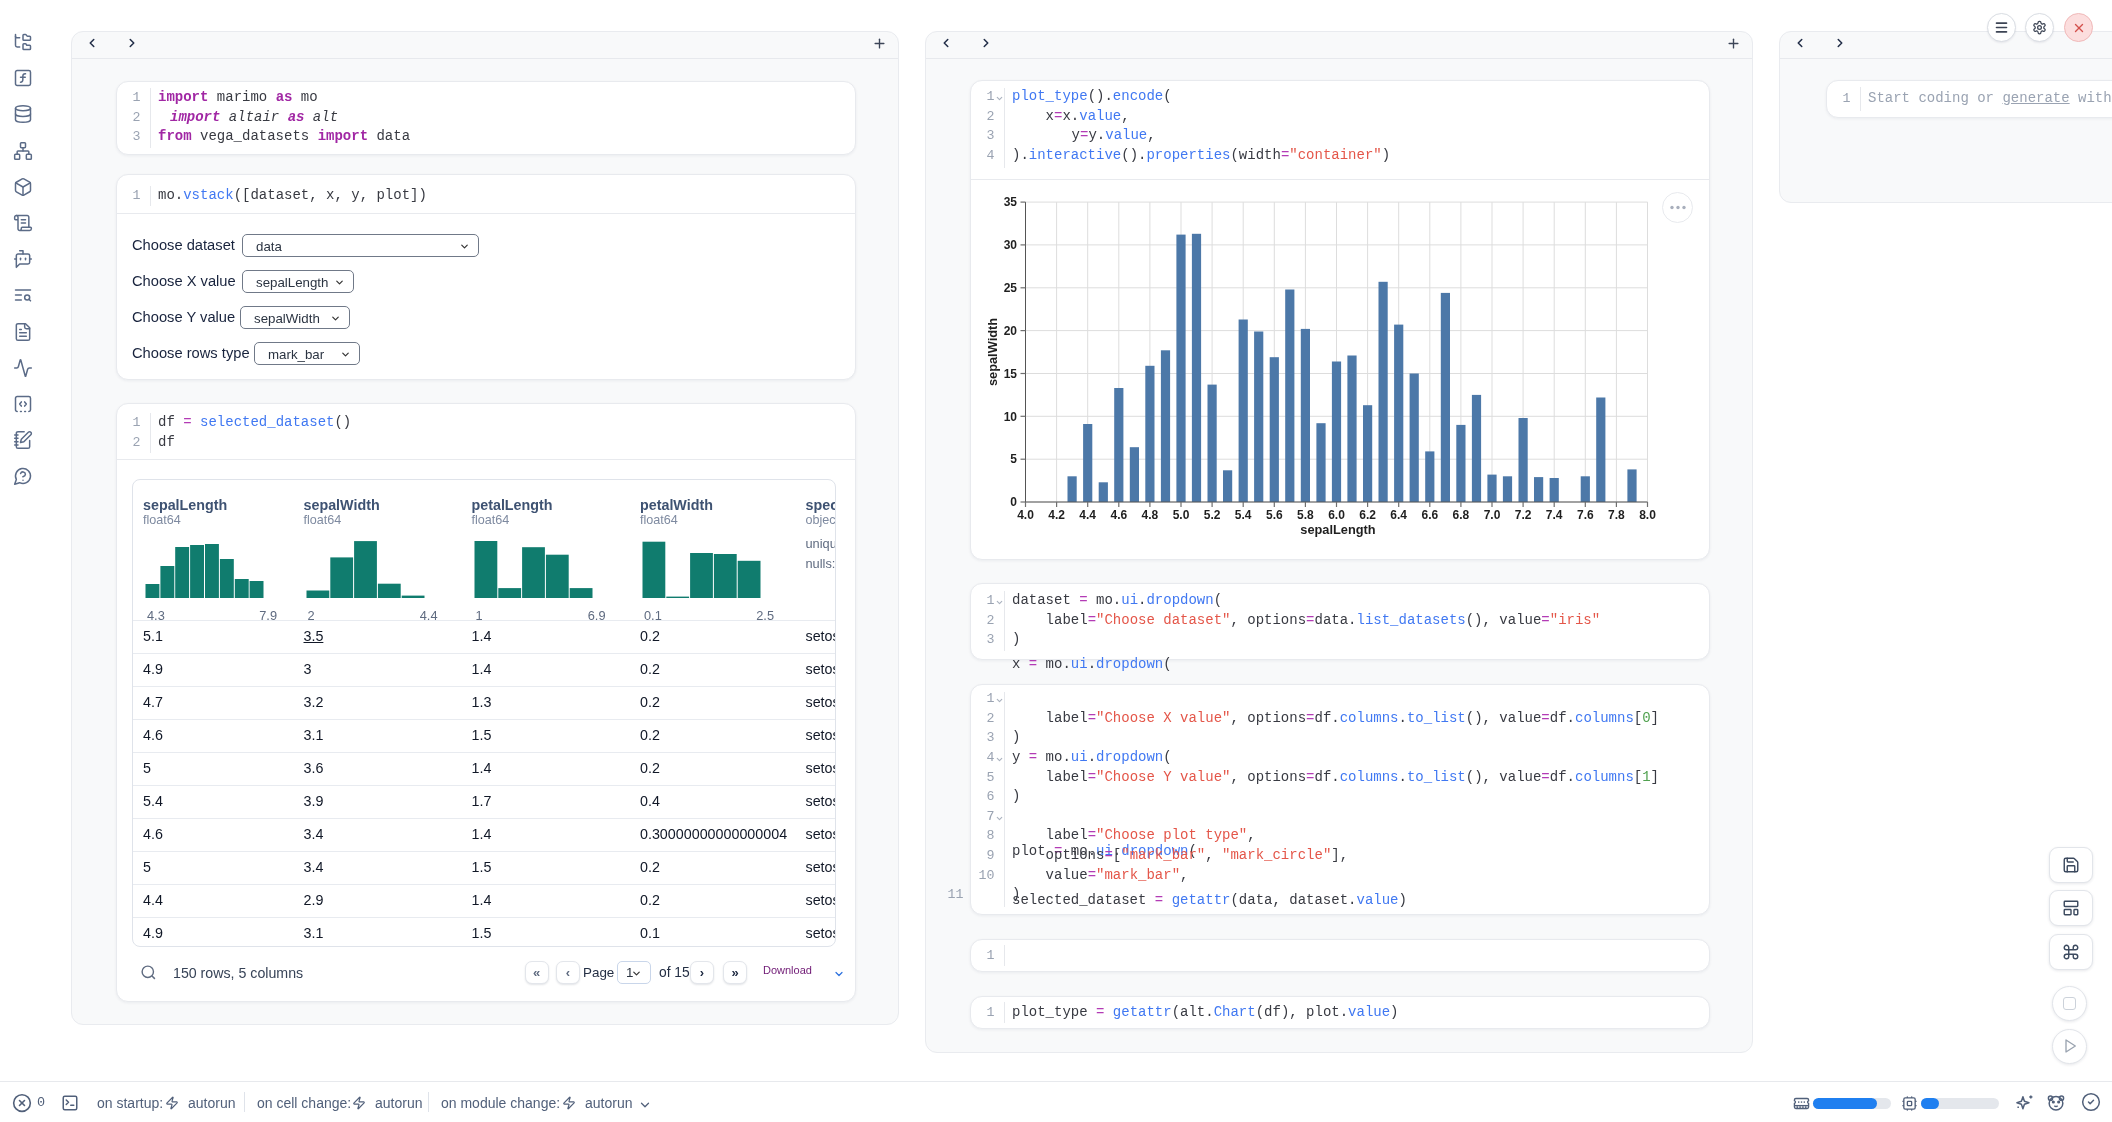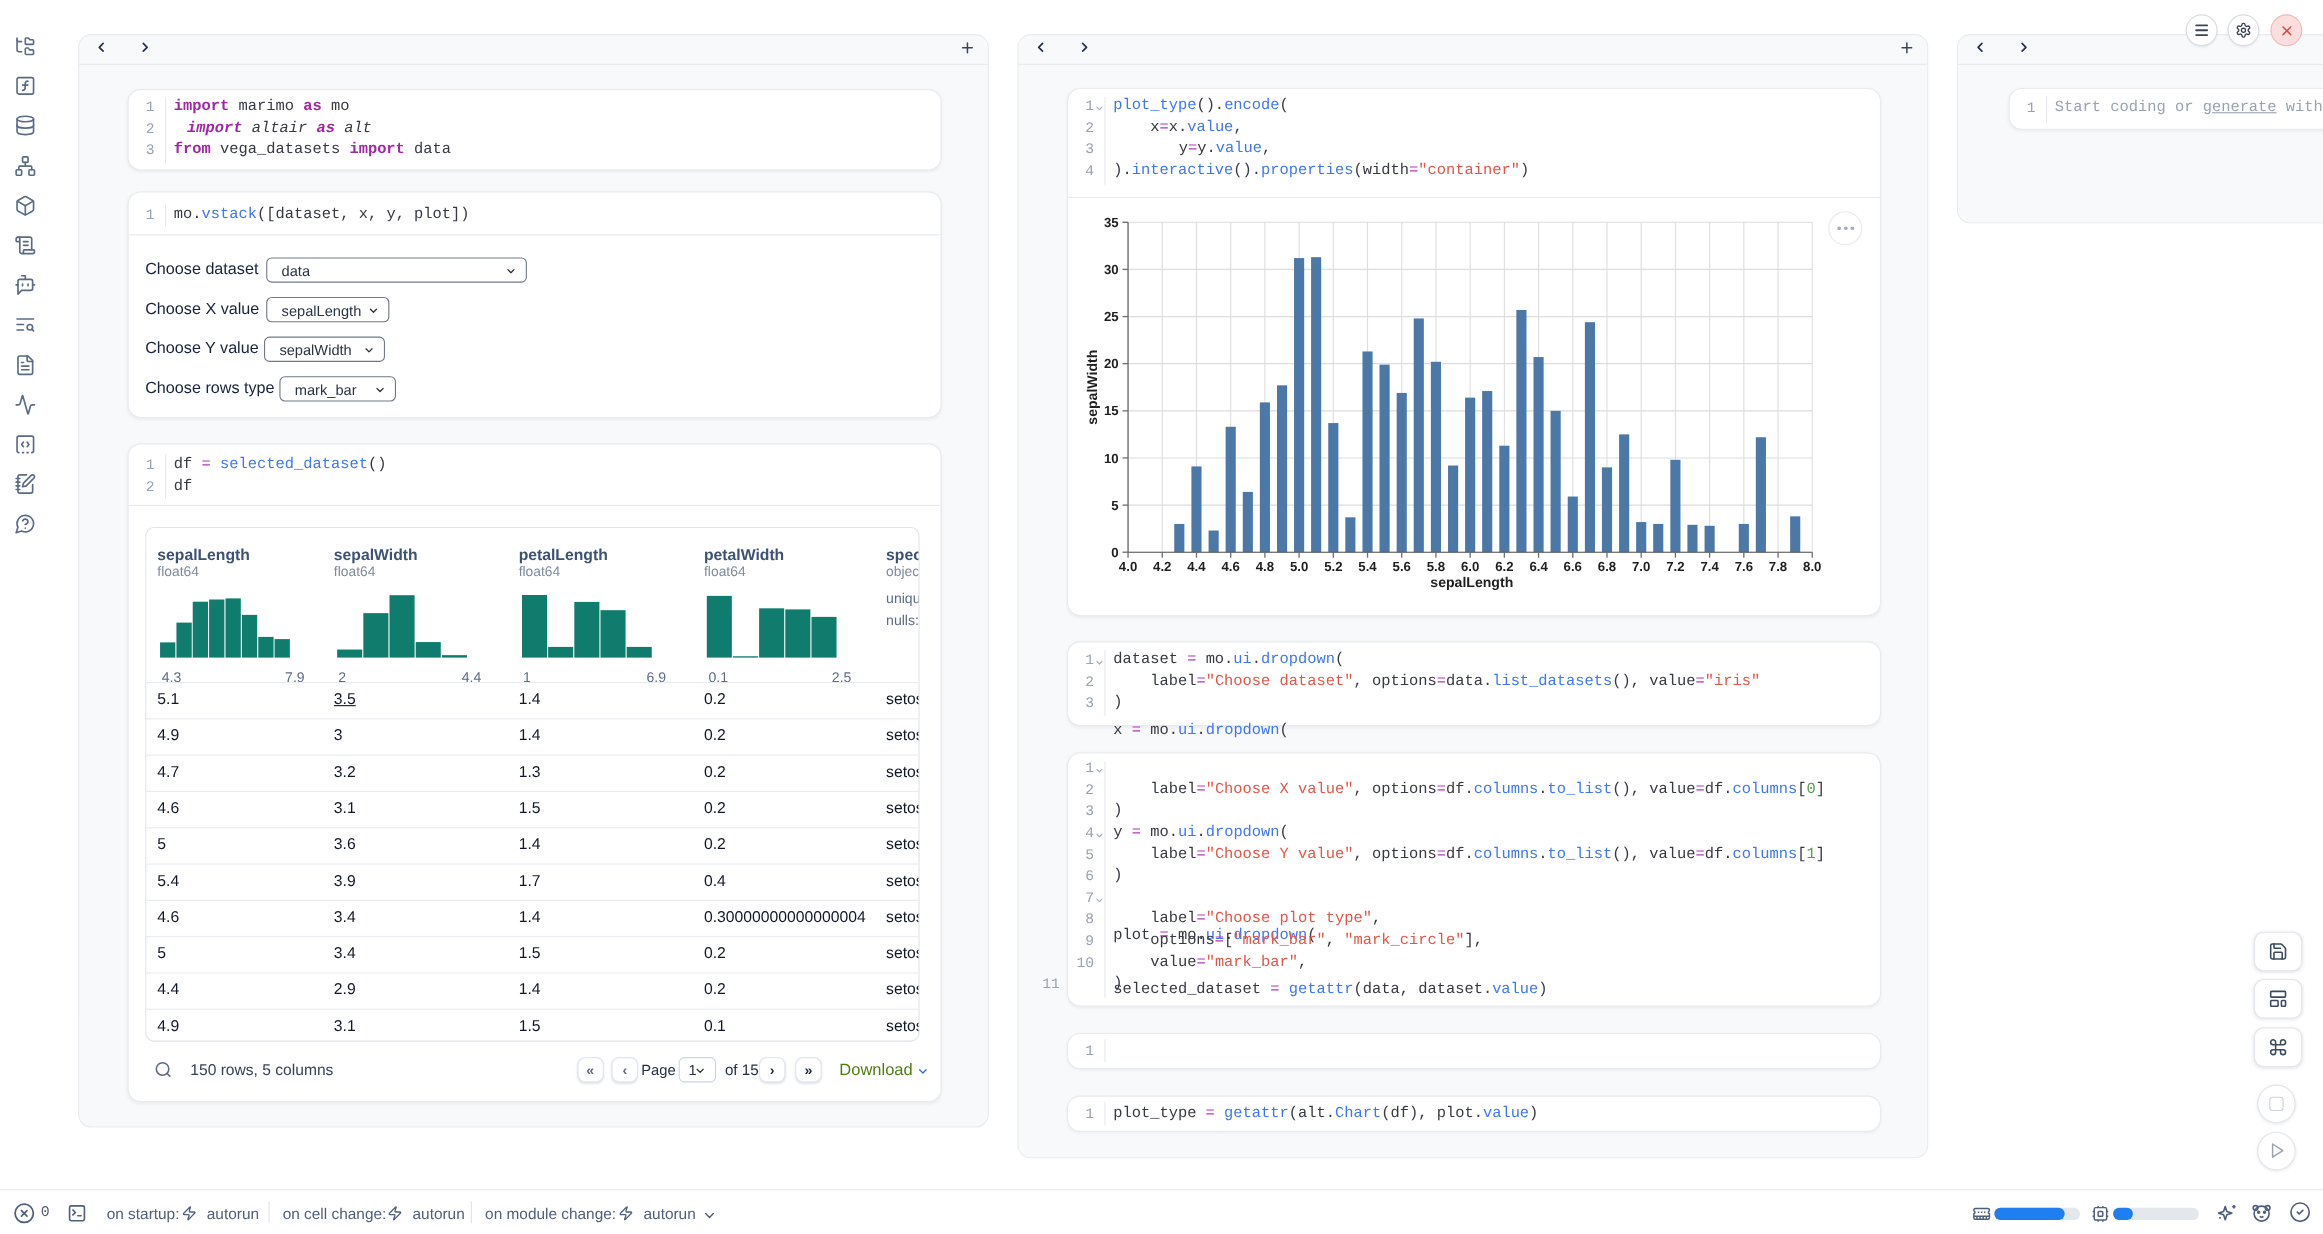--- a/index.html
+++ b/index.html
@@ -314,21 +314,21 @@
 <div style="position:absolute;left:583px;top:964.5px;font-size:13.4px;color:#242f44;">Page</div>
 <div class="sel" style="left:617px;top:960.5px;width:34px;height:23px;border-color:#c9d6ea;">
     <span class="tx" style="left:8px;">1</span>
     <svg width="11" height="11" viewBox="0 0 24 24" fill="none" stroke="#333" stroke-width="2.6" stroke-linecap="round" stroke-linejoin="round">
       <path d="m6 9 6 6 6-6"></path>
     </svg>
   </div>
 <div style="position:absolute;left:659px;top:964.5px;font-size:13.8px;color:#242f44;">of 15</div>
 <div class="pbtn" style="left:690px;top:960.5px;color:#1c2840;">›</div>
 <div class="pbtn" style="left:723px;top:960.5px;color:#1c2840;">»</div>
-<div style="position:absolute;left:763px;top:964px;font-size:15px;color:#4d7c0f;">Download</div>
+<div style="position:absolute;left:763px;top:964px;font-size:11px;color:#701a75;">Download</div>
 <svg style="position:absolute;left:833px;top:968px;" width="12" height="12" viewBox="0 0 24 24" fill="none" stroke="#2b70de" stroke-width="2.4" stroke-linecap="round" stroke-linejoin="round">
     <path d="m6 9 6 6 6-6"></path>
   </svg>
 <div class="cell" style="left:970px;top:80px;width:740px;height:480px;"></div>
 <div class="gut" style="left:1003.5px;top:88px;height:80px;"></div>
 <div class="ln" style="left:970px;top:87.2px;">1</div><svg style="position:absolute;left:995px;top:94.2px;" width="9" height="9" viewBox="0 0 24 24" fill="none" stroke="#aab2bf" stroke-width="3" stroke-linecap="round" stroke-linejoin="round">
     <path d="m6 9 6 6 6-6"></path>
   </svg><div class="code" style="left:1012px;top:87.2px;"><span class="f">plot_type</span>().<span class="f">encode</span>(</div>
 <div class="ln" style="left:970px;top:106.8px;">2</div><div class="code" style="left:1012px;top:106.8px;">&nbsp;&nbsp;&nbsp;&nbsp;x<span class="o">=</span>x.<span class="f">value</span>,</div>
 <div class="ln" style="left:970px;top:126.39999999999999px;">3</div><div class="code" style="left:1038px;top:126.39999999999999px;">&nbsp;&nbsp;&nbsp;&nbsp;y<span class="o">=</span>y.<span class="f">value</span>,</div>

